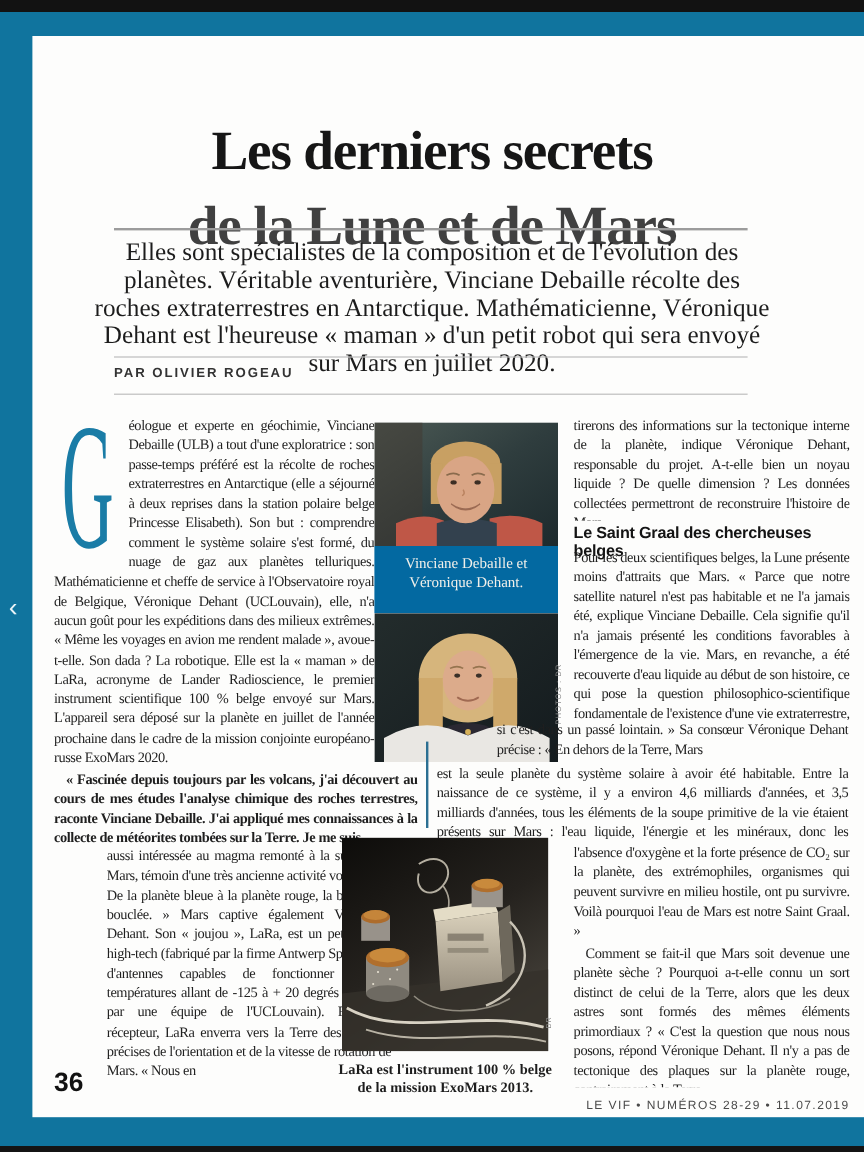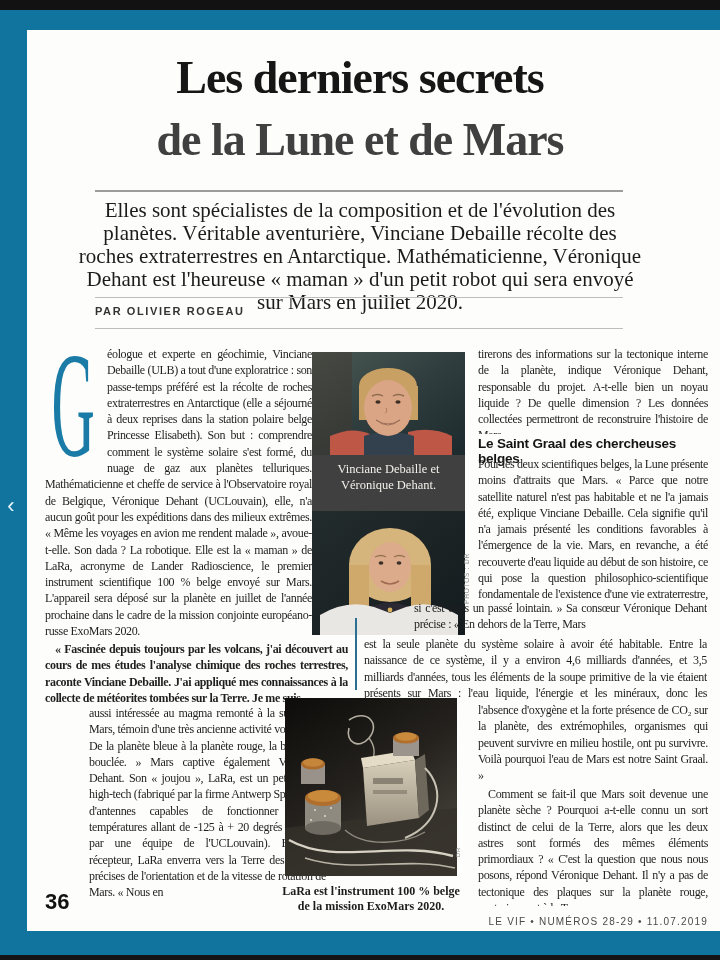--- a/index.html
+++ b/index.html
@@ -8,21 +8,21 @@
   .abs{position:absolute;}
   
   .bar-top{left:0;top:0;width:720px;height:10px;background:#121212;}
   .teal-frame{left:0;top:10px;width:720px;height:945px;background:#10749e;}
   .bar-bottom{left:0;top:955px;width:720px;height:5px;background:#141414;}
   .page{left:27px;top:30px;width:693px;height:901px;background:#fdfdfc;}
   .nav-prev{left:1px;top:492px;width:20px;height:30px;color:#eaf4f8;font-size:22px;line-height:28px;
             text-align:center;font-family:"Liberation Sans",sans-serif;cursor:pointer;}
   
   .title{left:45px;width:630px;text-align:center;font-weight:700;font-size:46px;line-height:60px;
-         letter-spacing:-1px;color:#161616;}
+         letter-spacing:-1px;color:#161616;margin-top:48px;}
   .title.l1{top:48px;}
   .title.l2{top:110px;color:#404040;}
   .rule{left:95px;width:528px;background:#9c9c9c;}
   .rule.r-title{top:190px;height:2px;}
   .rule.r-a{top:297px;height:1px;background:#bdbdbd;}
   .rule.r-b{top:328px;height:1px;background:#bdbdbd;}
   .standfirst{left:74px;top:199px;width:572px;text-align:center;font-size:21px;line-height:23px;color:#1c1c1c;}
   .byline{left:95px;top:305px;width:528px;text-align:left;font-family:"Liberation Sans","DejaVu Sans",sans-serif;
           font-weight:700;font-size:11px;letter-spacing:1.6px;color:#333;}
   
@@ -37,21 +37,21 @@
   .R2a{left:478px;top:456px;width:230px;height:144px;}
   .R2b{left:414px;top:600px;width:293px;height:34px;}
   .R2c{left:364px;top:636px;width:343px;height:66px;}
   .R2d{left:478px;top:702px;width:230px;height:82px;}
   .R3{left:478px;top:786px;width:230px;height:120px;text-indent:10px;}
   .col-rule{left:355px;top:618px;width:2px;height:72px;background:#2b6f92;}
   
   .dropcap{float:left;width:56px;height:114px;margin:2px 6px 0 0;overflow:visible;}
   
   .portrait-block{left:312px;top:352px;width:153px;}
-  .portrait-caption{width:153px;height:56px;background:#404040;color:#f2f0ea;text-align:center;
+  .portrait-caption{width:153px;height:56px;background:#0369a1;color:#f2f0ea;text-align:center;
                     font-size:12.5px;line-height:16px;padding:6px 20px 0 20px;box-sizing:border-box;}
   .credit{color:#8d8d8d;font-family:"Liberation Sans",sans-serif;font-size:6.5px;letter-spacing:0.8px;
           text-align:center;}
   .credit.photos{left:432px;top:574px;width:70px;height:9px;transform:rotate(-90deg);}
   .credit.dr{left:446px;top:848px;width:26px;height:8px;transform:rotate(-90deg);font-size:6px;}
   .lara-photo{left:285px;top:698px;width:172px;height:178px;}
   .lara-caption{left:279px;top:884px;width:184px;text-align:center;font-weight:700;
                 font-size:12px;line-height:15px;color:#1d1d1d;}
   
   .page-num{left:45px;top:889px;font-family:"Liberation Sans","DejaVu Sans",sans-serif;
@@ -184,18 +184,18 @@
         <circle cx="40" cy="118" r="0.9" fill="#e8e2d2"></circle>
       <circle cx="26" cy="122" r="0.9" fill="#e8e2d2"></circle>
         <circle cx="46" cy="110" r="0.9" fill="#e8e2d2"></circle>
       <path d="M4 142 C50 168 110 142 168 158" fill="none" stroke="#d8d2c4" stroke-width="2.4"></path>
       <path d="M20 160 C70 176 120 158 170 170" fill="none" stroke="#b9b3a5" stroke-width="1.6"></path>
       <path d="M140 70 C162 92 154 126 120 140" fill="none" stroke="#c9c3b5" stroke-width="2"></path>
       <path d="M60 132 C80 150 120 146 140 134" fill="none" stroke="#8f8a7e" stroke-width="1.4"></path>
     </svg>
   </div>
   <div class="abs credit dr">DR</div>
-  <div class="abs lara-caption">LaRa est l'instrument 100 % belge de la mission ExoMars 2020.</div>
+  <div class="abs lara-caption">LaRa est l'instrument 100 % belge de la mission ExoMars 2013.</div>
 
   <div class="abs page-num">36</div>
   <div class="abs issue">LE VIF • NUMÉROS 28-29 • 11.07.2019</div>
 
 </div>
 
 </body></html>

